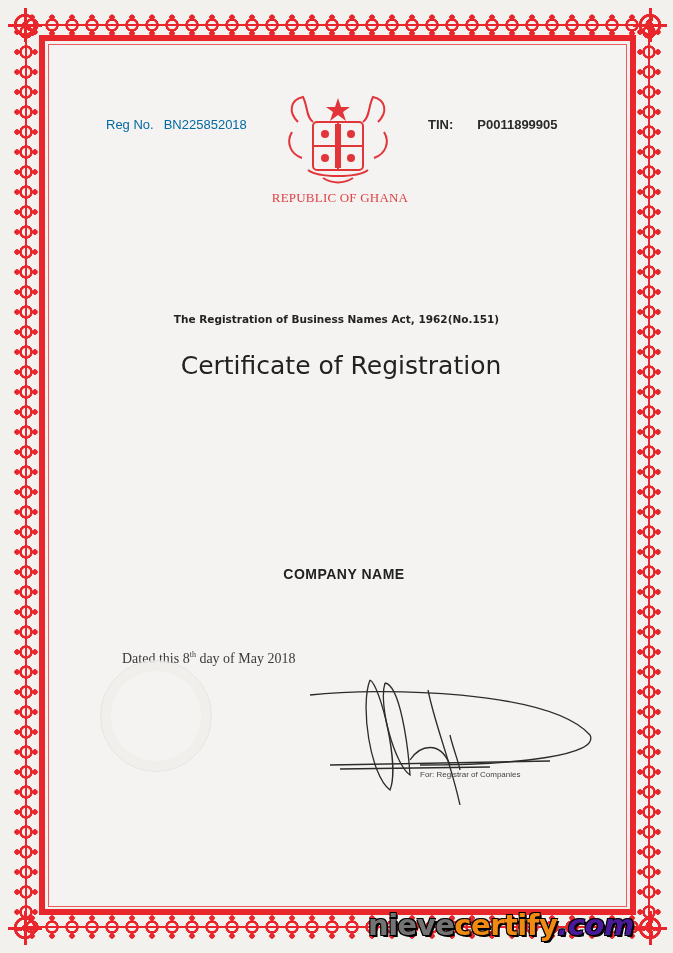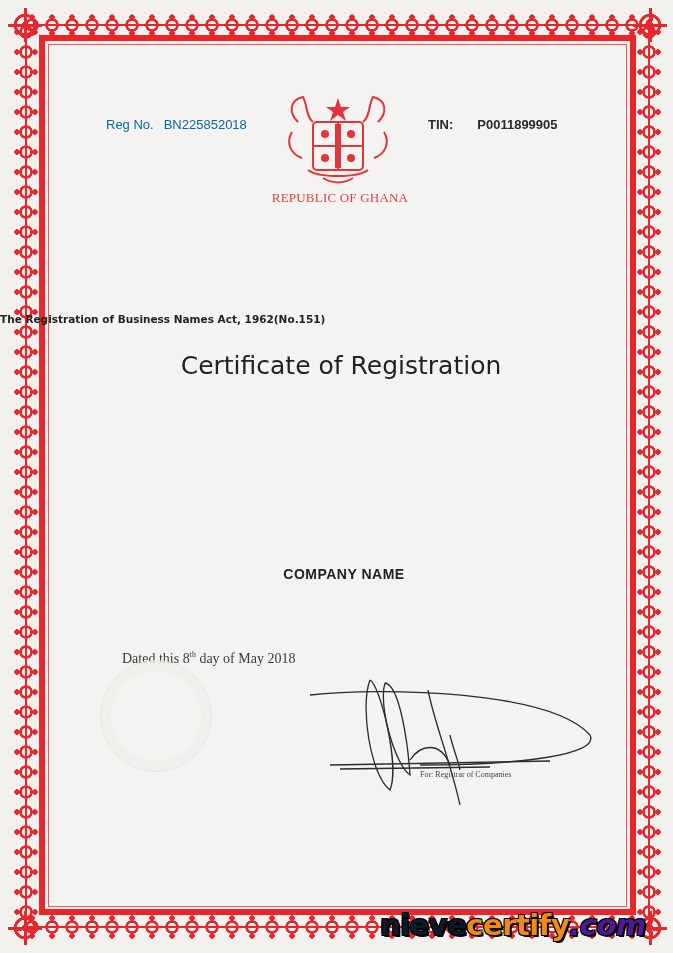--- a/index.html
+++ b/index.html
@@ -49,37 +49,37 @@
     .content { position:absolute; left:0; top:0; width:673px; height:953px; }
 
     .reg-no { position:absolute; left:106px; top:117px; font-family:"Liberation Sans", sans-serif; font-weight:normal; font-size:13px; color:#0369a1; }
     .reg-no .val { margin-left:10px; }
     .tin { position:absolute; left:428px; top:117px; font-family:"Liberation Sans", sans-serif; font-weight:bold; font-size:13px; color:#2a2a2a; }
     .tin .val { margin-left:24px; }
 
     .coat { position:absolute; left:278px; top:92px; width:120px; height:100px; }
     .coat-caption { position:absolute; left:270px; top:190px; width:140px; text-align:center; font-family:"Liberation Serif", serif; font-weight:normal; font-size:13px; color:#e04044; letter-spacing:0.2px; }
 
-    .act { position:absolute; left:0; width:673px; top:313px; font-family:"DejaVu Sans", sans-serif; font-weight:bold; font-size:10.5px; color:#222; }
+    .act { position:absolute; left:0; width:673px; top:313px; text-align:center; font-family:"DejaVu Sans", sans-serif; font-weight:bold; font-size:10.5px; color:#222; }
     .title { position:absolute; left:0; width:682px; top:351px; text-align:center; font-family:"DejaVu Sans", sans-serif; font-size:25px; color:#222; }
 
     .body-text { position:absolute; left:122px; top:440px; width:440px; font-family:"DejaVu Sans", sans-serif; font-size:12px; line-height:25px; color:#2a2a2a; }
     .body-text b { font-weight:bold; }
 
     .company { position:absolute; left:0; width:688px; top:566px; text-align:center; font-family:"Liberation Sans", sans-serif; font-weight:bold; font-size:14px; color:#222; letter-spacing:0.5px; }
     .dated { position:absolute; left:122px; top:650px; font-family:"Liberation Serif", serif; font-size:14px; color:#3a3a3a; }
     .dated sup { font-size:8px; }
 
     .seal { position:absolute; left:100px; top:660px; width:110px; height:110px; border-radius:50%; border:1.5px solid #e4e3e0; box-shadow: inset 0 0 0 10px #f0efec; opacity:0.9; }
 
     .signature { position:absolute; left:300px; top:665px; width:320px; height:140px; }
-    .sig-label { position:absolute; left:420px; top:770px; font-family:Liberation Serif, serif; font-size:8px; color:#444; }
+    .sig-label { position:absolute; left:420px; top:770px; font-family:Liberation Sans, sans-serif; font-size:8px; color:#444; }
 
     .watermark { position:absolute; left:368px; top:908px; font-family:"DejaVu Sans", sans-serif; font-weight:bold; font-size:29px; letter-spacing:-0.5px; text-shadow: 2px 2px 0 #000, -1px -1px 0 #000, 1px -1px 0 #000, -1px 1px 0 #000; }
-    .wm-1 { color:#0f172a;margin-left:12px; }
+    .wm-1 { color:#737373; }
     .wm-2 { color:#f08a12; }
     .wm-3 { color:#4a1a9c;font-style:italic; }
   </style>
 </head>
 <body>
 
 <div class="pattern-frame">
   <div class="pat top"></div>
   <div class="pat bottom"></div>
   <div class="pat left"></div>

